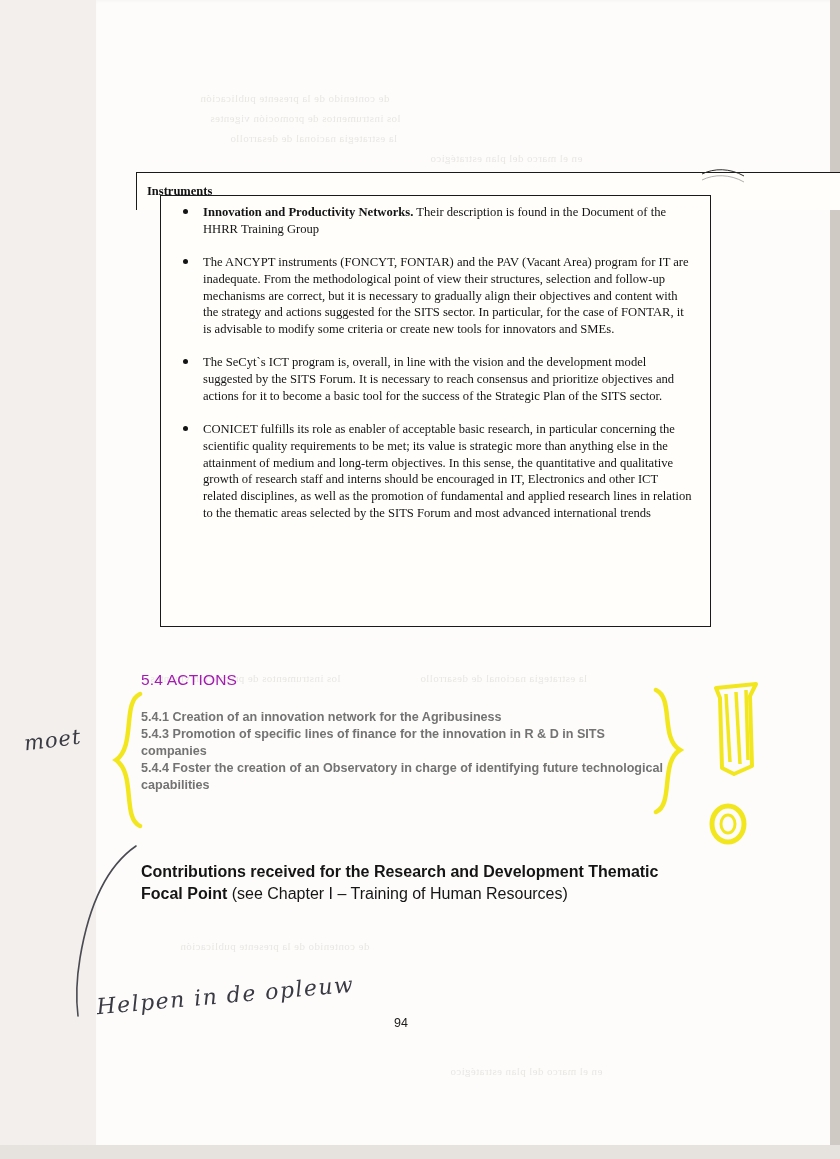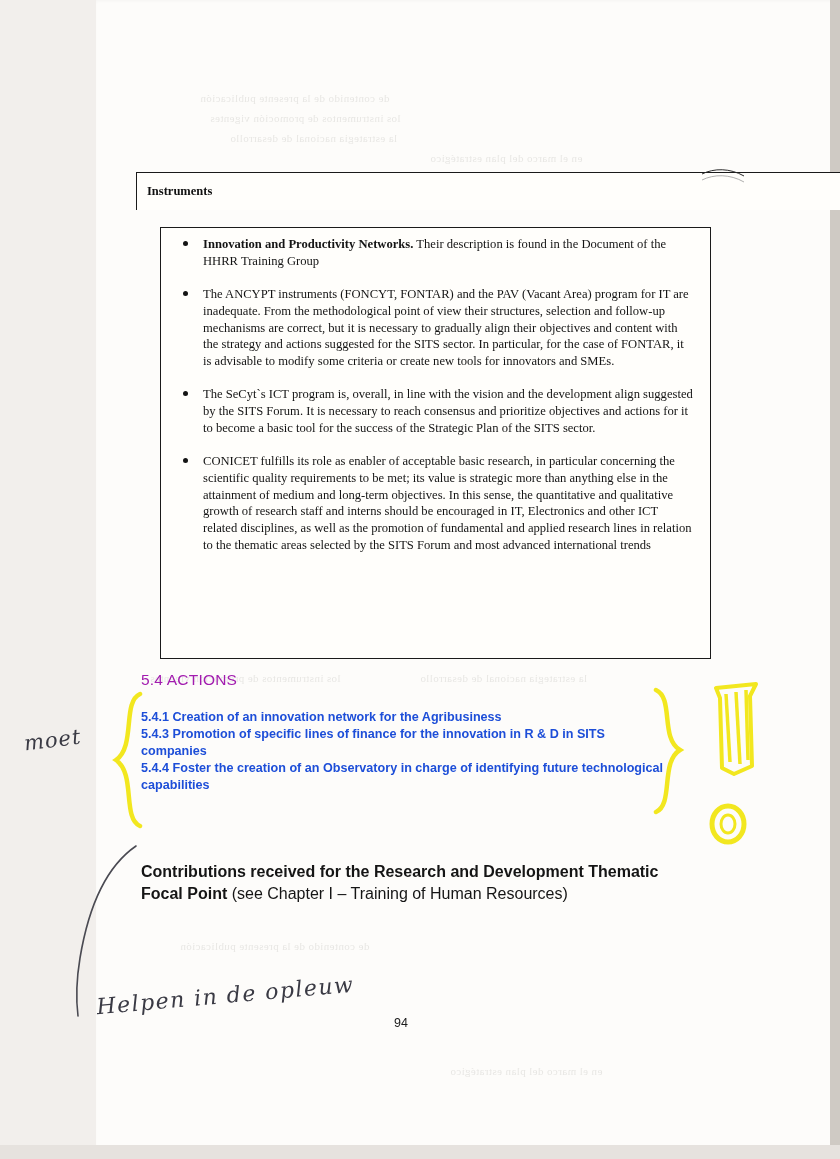--- a/index.html
+++ b/index.html
@@ -86,21 +86,21 @@
     left: 10px;
     top: 11px;
     font-size: 12.5px;
     font-weight: bold;
     font-family: "Liberation Serif", serif;
     color: #111;
   }
   #instruments-body {
     position: absolute;
     left: 160px;
-    top: 227px;
+    top: 195px;
     width: 551px;
     height: 432px;
     border: 1px solid #1a1a1a;
     background: #fffefb;
     box-sizing: border-box;
   }
   #bullet-list {
     position: absolute;
     left: 18px;
     top: 8px;
@@ -141,21 +141,21 @@
   }
   #actions-list {
     position: absolute;
     left: 141px;
     top: 709px;
     width: 530px;
     font-family: "Liberation Sans", sans-serif;
     font-size: 12.6px;
     font-weight: bold;
     line-height: 1.34;
-    color: #1d4ed8;
+    color: #737373;
   }
   .action-line {
     margin-bottom: 0px;
   }
 
   #contributions {
     position: absolute;
     left: 141px;
     top: 861px;
     width: 540px;
@@ -238,21 +238,21 @@
       <div class="bullet-item">
         <span class="dot"></span>
         <b>Innovation and Productivity Networks.</b><span> Their description is found in the Document of the HHRR Training Group</span>
       </div>
       <div class="bullet-item" style="margin-top:16px;">
         <span class="dot"></span>
         <span>The ANCYPT instruments (FONCYT, FONTAR) and the PAV (Vacant Area) program for IT are inadequate.  From the methodological point of view their structures, selection and follow-up mechanisms are correct, but it is necessary to gradually align their objectives and content with the strategy and actions suggested for the SITS sector.  In particular, for the case of FONTAR, it is advisable to modify some criteria or create new tools for innovators and SMEs.</span>
       </div>
       <div class="bullet-item" style="margin-top:16px;">
         <span class="dot"></span>
-        <span>The SeCyt`s ICT program is, overall, in line with the vision and the development align suggested by the SITS Forum.  It is necessary to reach consensus and prioritize objectives and actions for it to become a basic tool for the success of the Strategic Plan of the SITS sector.</span>
+        <span>The SeCyt`s ICT program is, overall, in line with the vision and the development model suggested by the SITS Forum.  It is necessary to reach consensus and prioritize objectives and actions for it to become a basic tool for the success of the Strategic Plan of the SITS sector.</span>
       </div>
       <div class="bullet-item" style="margin-top:16px;">
         <span class="dot"></span>
         <span>CONICET fulfills its role as enabler of acceptable basic research, in particular concerning the scientific quality requirements to be met; its value is strategic more than anything else in the attainment of medium and long-term objectives.    In this sense, the quantitative and qualitative growth of research staff and interns should be encouraged in IT, Electronics and other ICT related disciplines, as well as the promotion of fundamental and applied research lines in relation to the thematic areas selected by the SITS Forum and most advanced international trends</span>
       </div>
     </div>
   </div>
 
   <div id="section-heading">5.4 ACTIONS</div>
 

